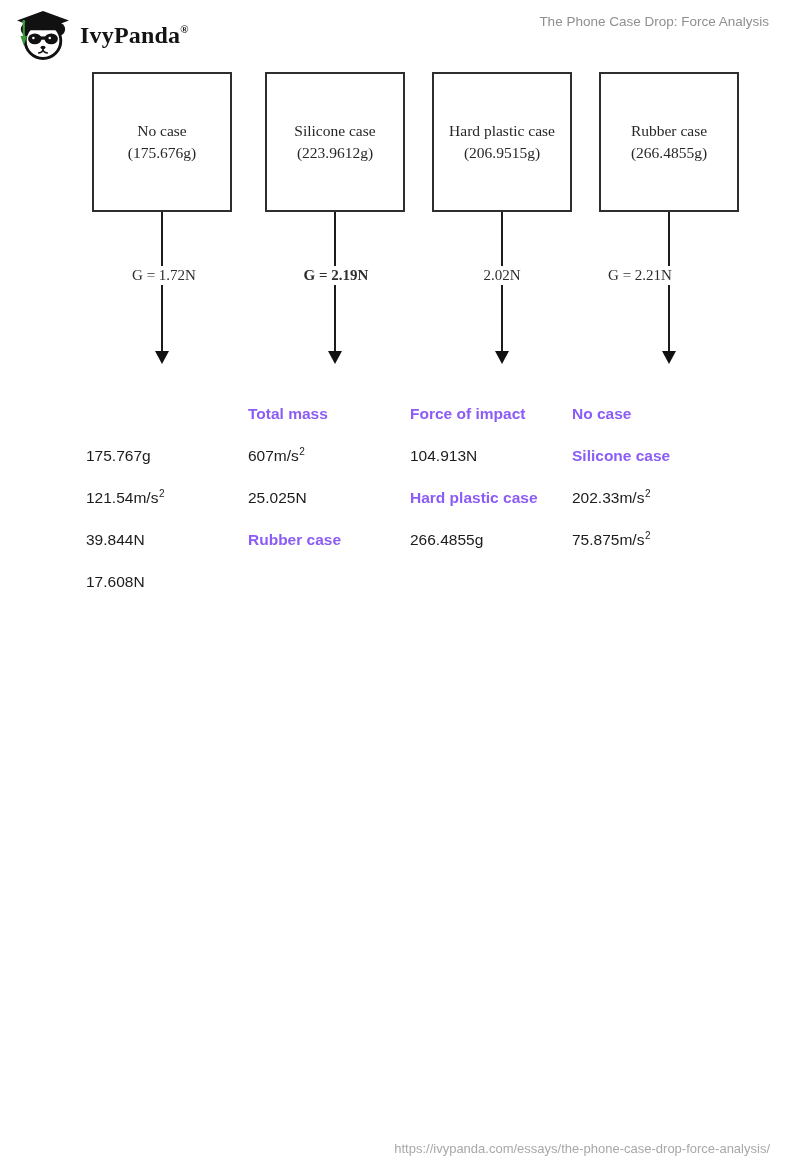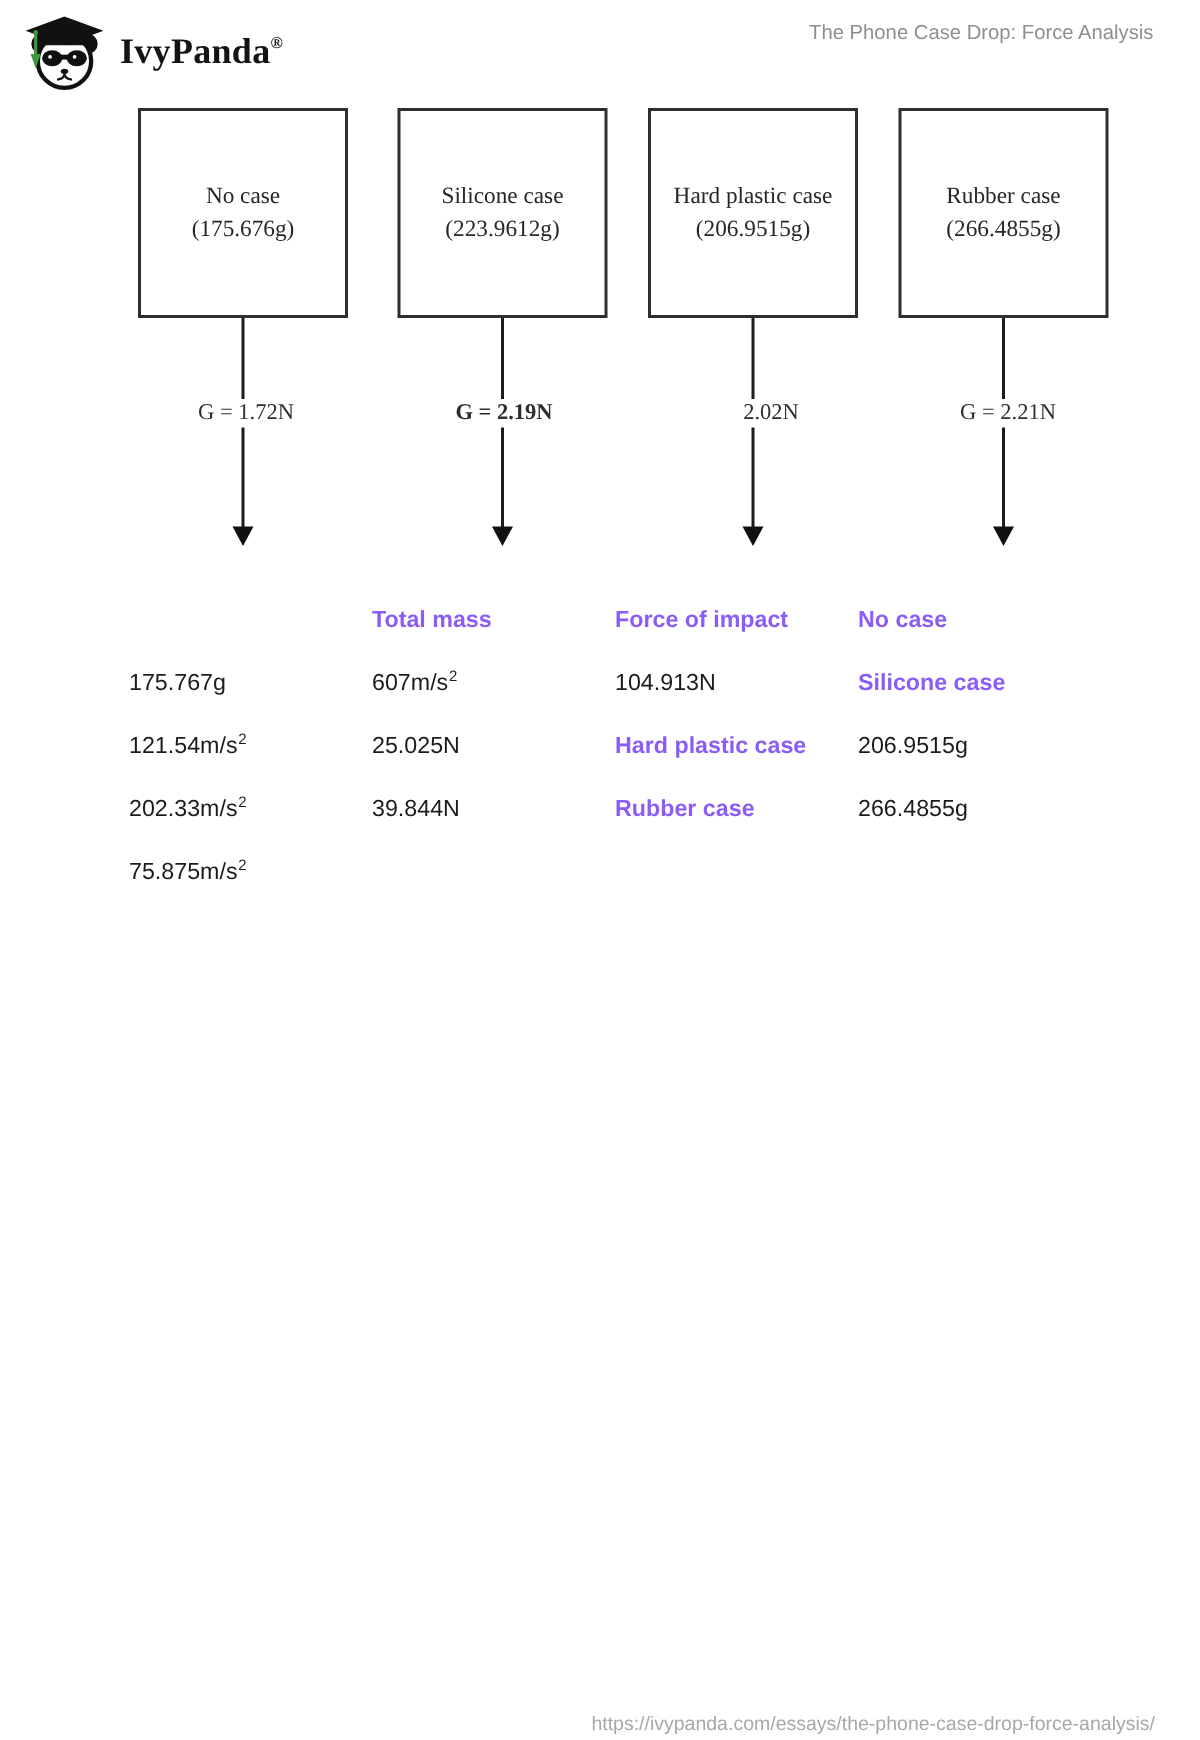--- a/index.html
+++ b/index.html
@@ -125,25 +125,25 @@
 <div class="arrow-line" style="left:161px;"></div>
 <div class="arrow-head" style="left:155px;"></div>
 <span class="arrow-label" style="left:164px;">G =  1.72N</span>
 
 <div class="arrow-line" style="left:334px;"></div>
 <div class="arrow-head" style="left:328px;"></div>
 <span class="arrow-label" style="left:336px;font-weight:bold;">G = 2.19N</span>
 
 <div class="arrow-line" style="left:501px;"></div>
 <div class="arrow-head" style="left:495px;"></div>
-<span class="arrow-label" style="left:502px;margin-left:12px;">2.02N</span>
+<span class="arrow-label" style="left:502px;">2.02N</span>
 
 <div class="arrow-line" style="left:668px;"></div>
 <div class="arrow-head" style="left:662px;"></div>
-<span class="arrow-label" style="left:672px;">G = 2.21N</span>
+<span class="arrow-label" style="left:640px;">G = 2.21N</span>
 
 <div class="results">
   <div class="cell head"></div>
   <div class="cell head">Total mass</div>
   <div class="cell head">Force of impact</div>
 
   <div class="cell rowlabel">No case</div>
   <div class="cell">175.767g</div>
   <div class="cell">
       <span>607m/s</span>
@@ -152,28 +152,28 @@
   <div class="cell">104.913N</div>
 
   <div class="cell rowlabel">Silicone case</div>
   <div class="cell">
       <span>121.54m/s</span>
       <sup>2</sup>
     </div>
   <div class="cell">25.025N</div>
 
   <div class="cell rowlabel">Hard plastic case</div>
-  <div class="cell">206.9515g</div>
   <div class="cell">
       <span>202.33m/s</span>
       <sup>2</sup>
     </div>
   <div class="cell">39.844N</div>
 
   <div class="cell rowlabel">Rubber case</div>
   <div class="cell">266.4855g</div>
   <div class="cell">
       <span>75.875m/s</span>
       <sup>2</sup>
     </div>
+  <div class="cell">17.608N</div>
 </div>
 
 <div class="footer-url">https://ivypanda.com/essays/the-phone-case-drop-force-analysis/</div>
 
 </body></html>

